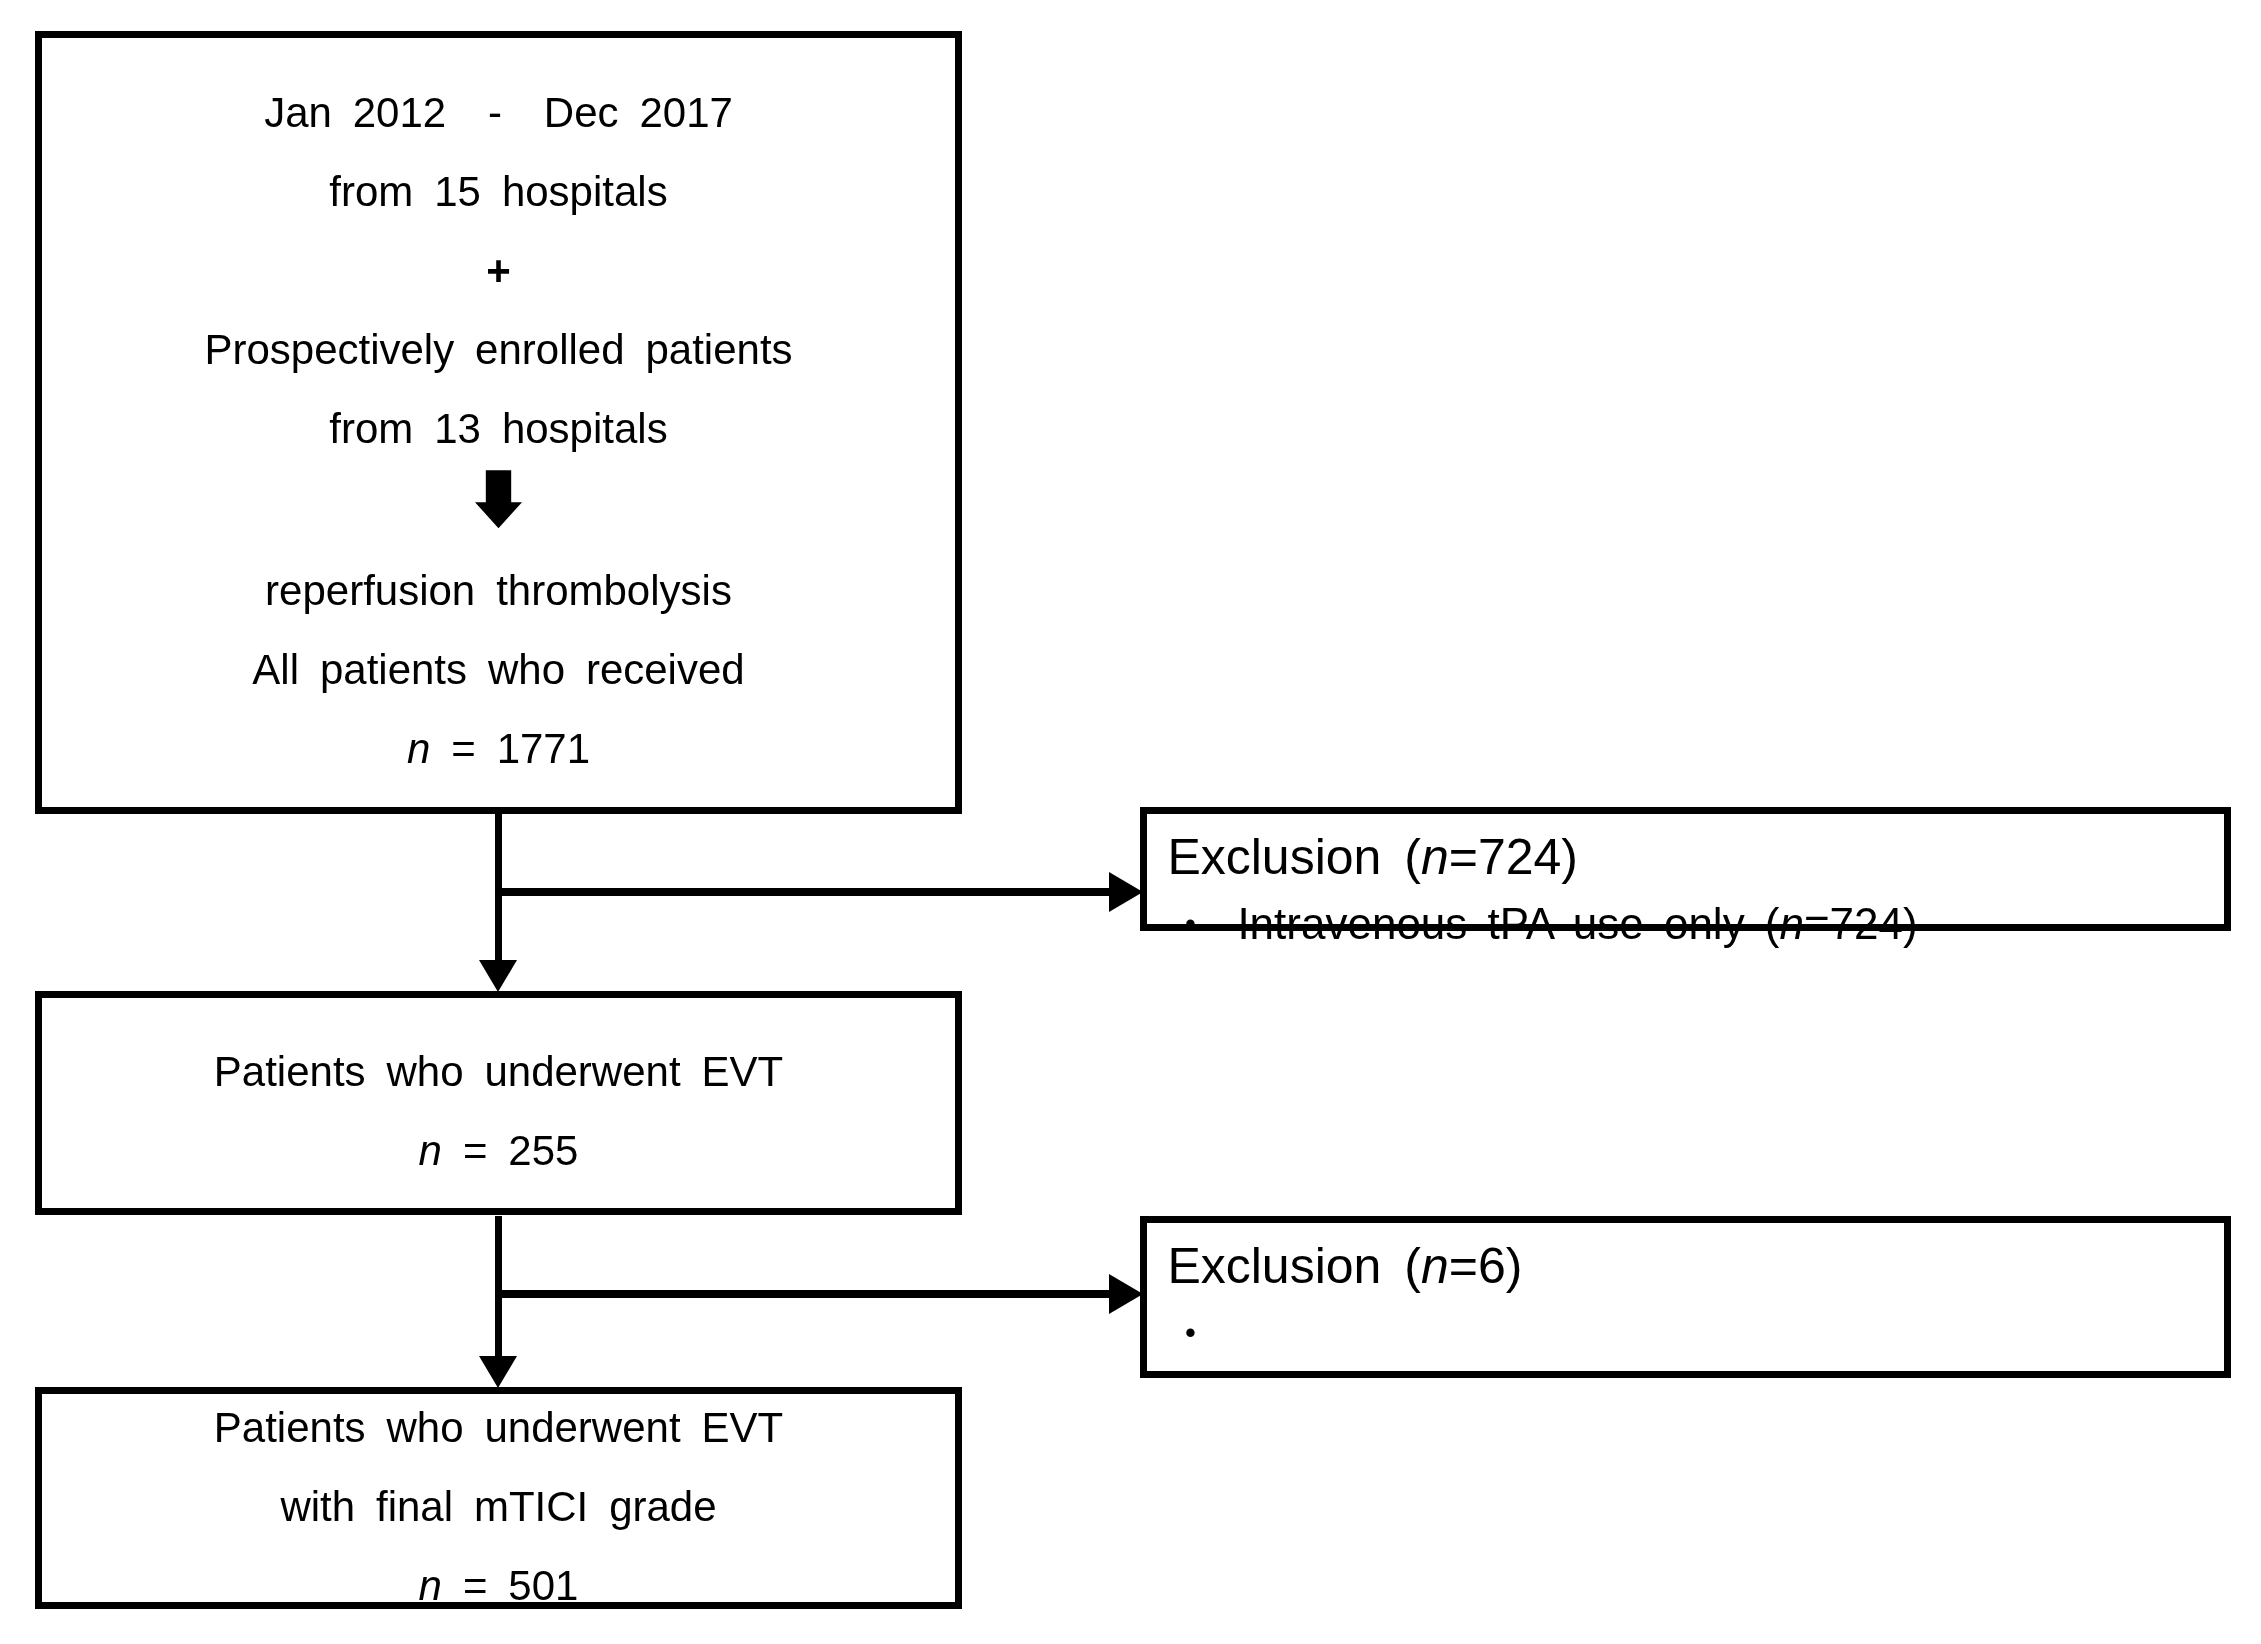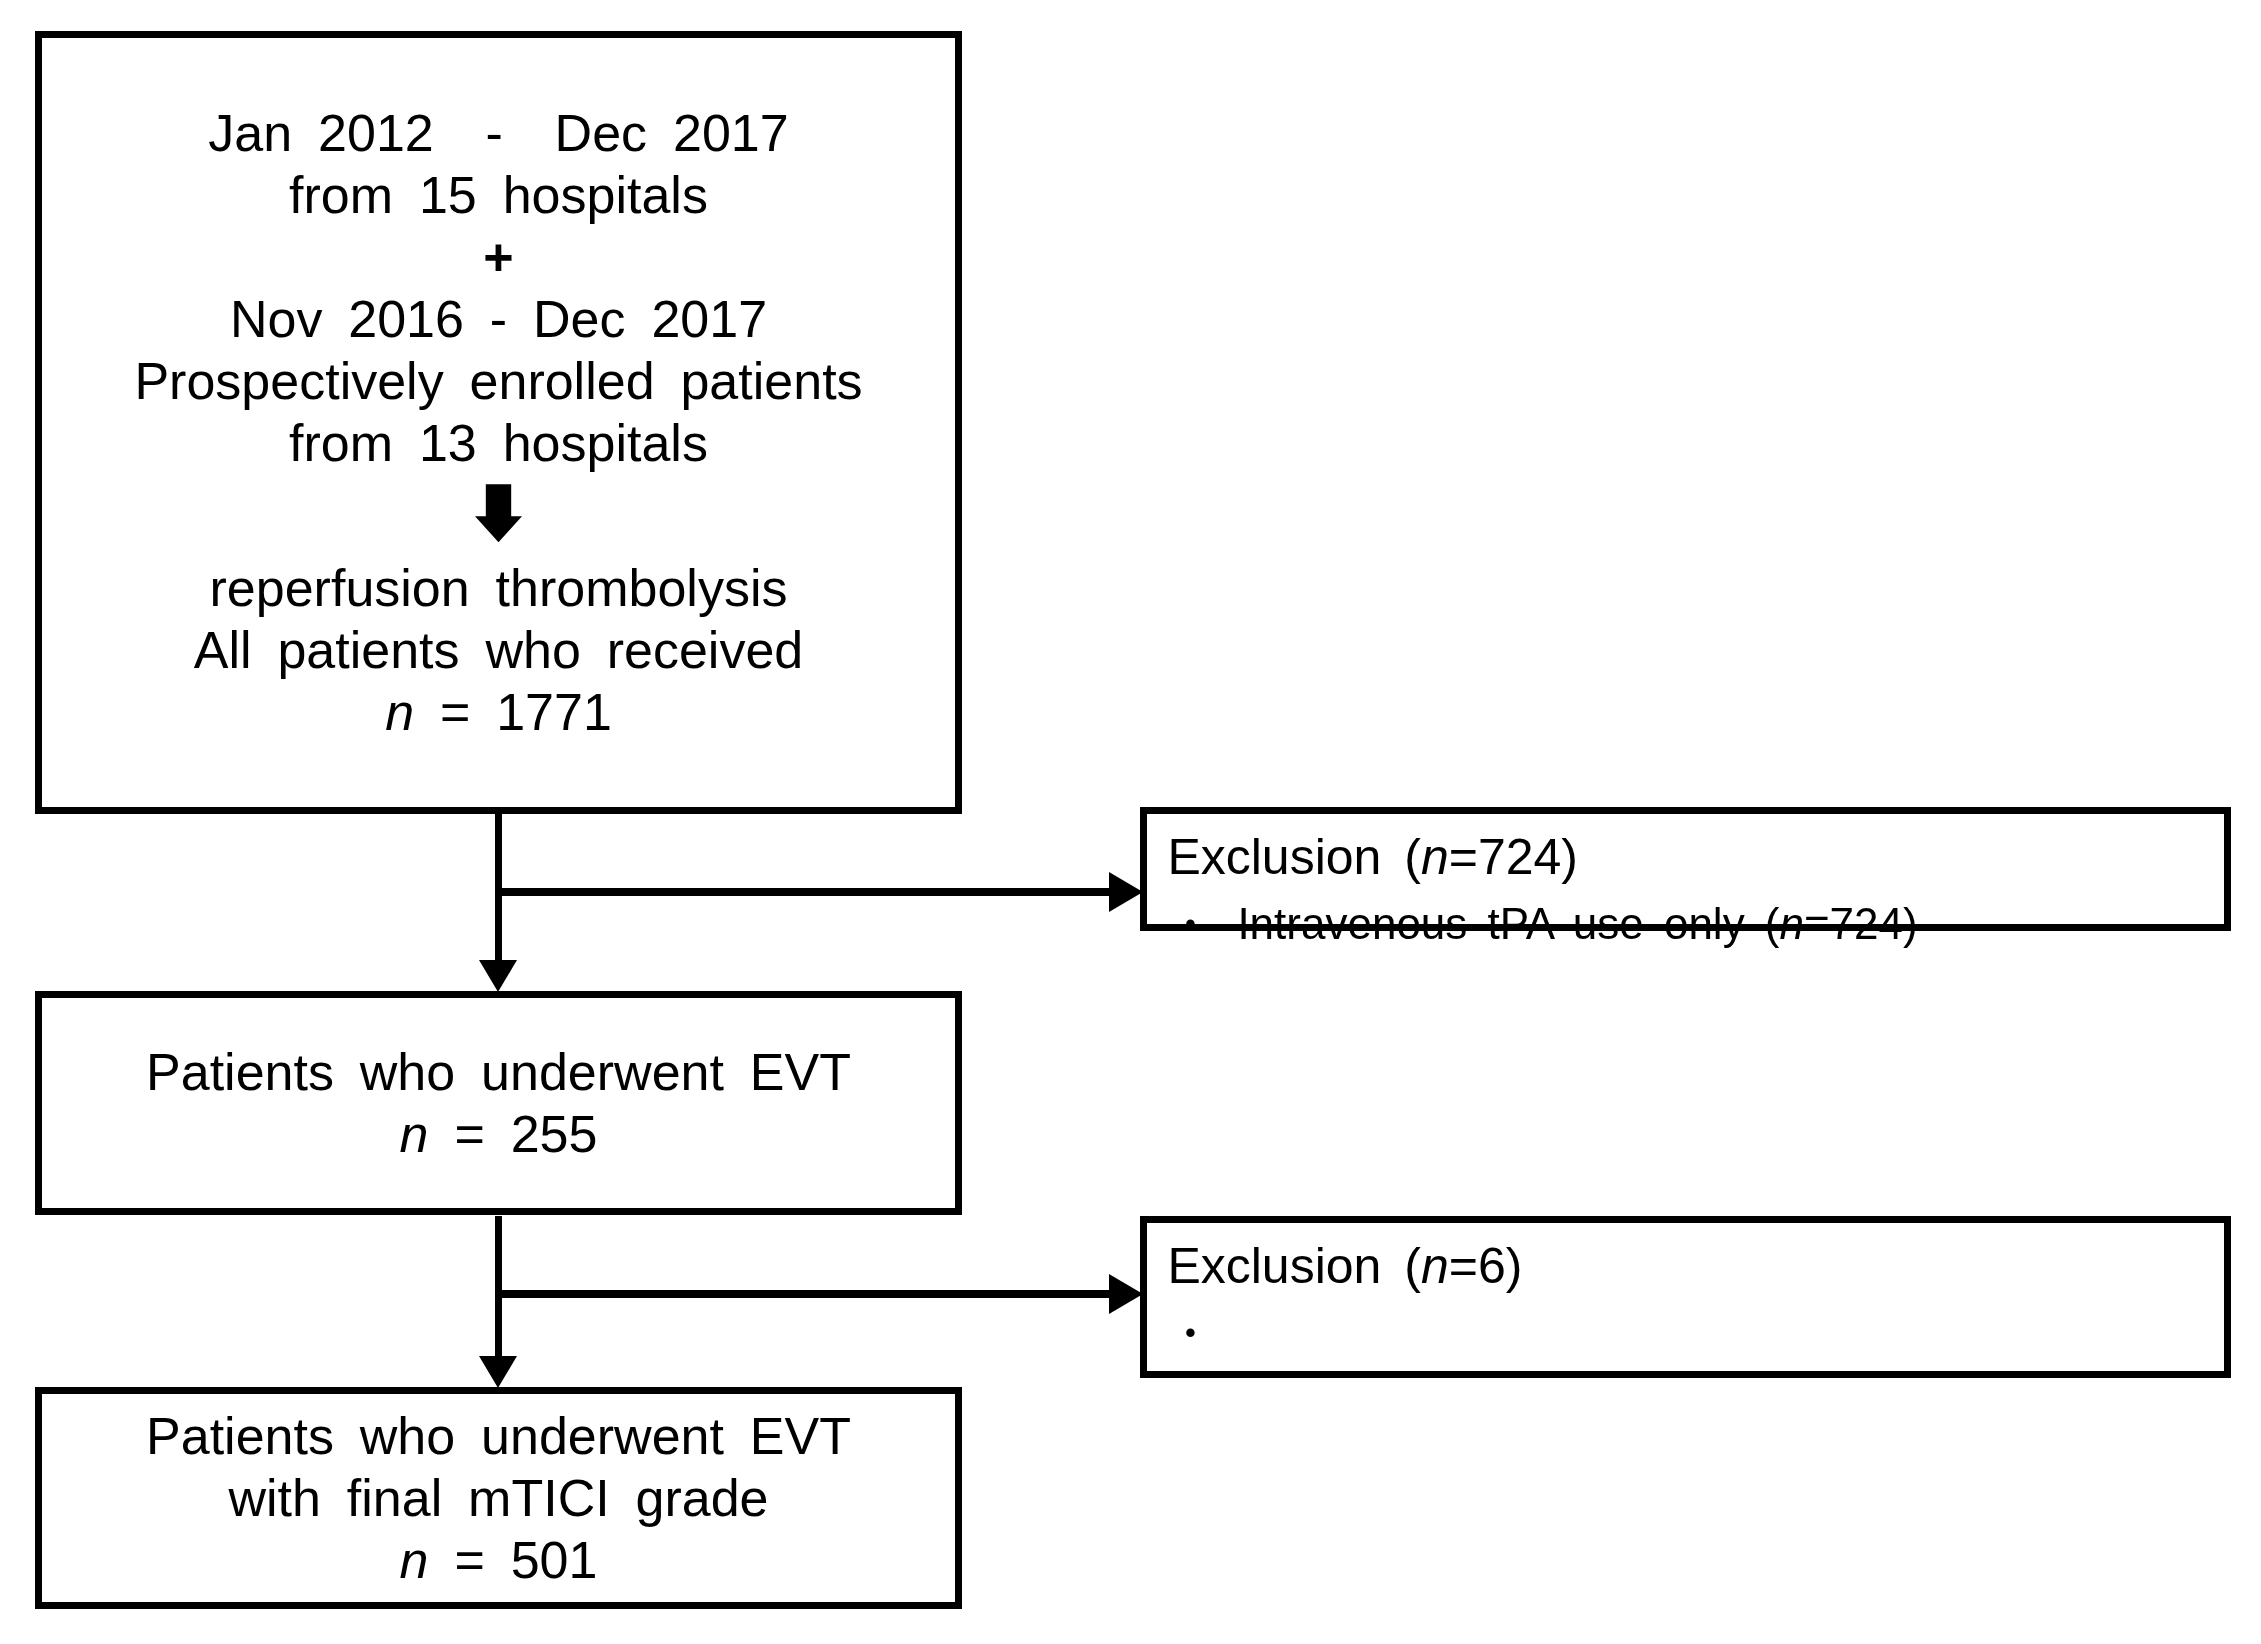--- a/index.html
+++ b/index.html
@@ -17,24 +17,25 @@
     border: 7.3px solid #000000;
   }
   .center-text {
     display: flex;
     flex-direction: column;
     justify-content: center;
     align-items: center;
     text-align: center;
   }
   .line {
-    font-size: 52px;
+    font-size: 42px;
     line-height: 62px;
     word-spacing: 0.22em;
     white-space: pre-wrap;
+    margin-top: 17px;
   }
   .plus-line { font-weight: 600; }
   .n-italic { font-style: italic; }
   
   #box-enrollment { left: 35px; top: 31px;  width: 927px; height: 783px; }
   #box-evt        { left: 35px; top: 991px; width: 927px; height: 224px; }
   #box-evt-final  { left: 35px; top: 1387px; width: 927px; height: 222px; }
   
   .excl-box { left: 1140px; width: 1091px; padding: 11.7px 20.4px; }
   #box-exclusion1 { top: 807px; height: 124px; }
@@ -97,21 +98,20 @@
   #ah-right-1 { left: 1109px; top: 872px; }
   #ah-right-2 { left: 1109px; top: 1274px; }
 </style>
 </head>
 <body>
 
 <div class="box center-text" id="box-enrollment">
   <div class="line">Jan 2012  -  Dec 2017</div>
   <div class="line">from 15 hospitals</div>
   <div class="line plus-line">+</div>
-  <div class="line">Nov 2016 - Dec 2017</div>
   <div class="line">Prospectively enrolled patients</div>
   <div class="line">from 13 hospitals</div>
   <div class="block-arrow"></div>
   <div class="line">reperfusion thrombolysis</div>
   <div class="line">All patients who received</div>
   <div class="line"><span class="n-italic">n</span><span> = 1771</span></div>
 </div>
 
 <div class="vline" id="vline-1"></div>
 <div class="ah-down" id="ah-down-1"></div>

